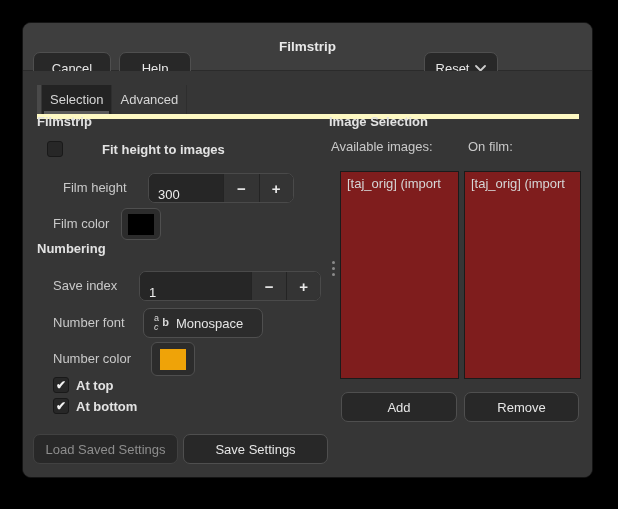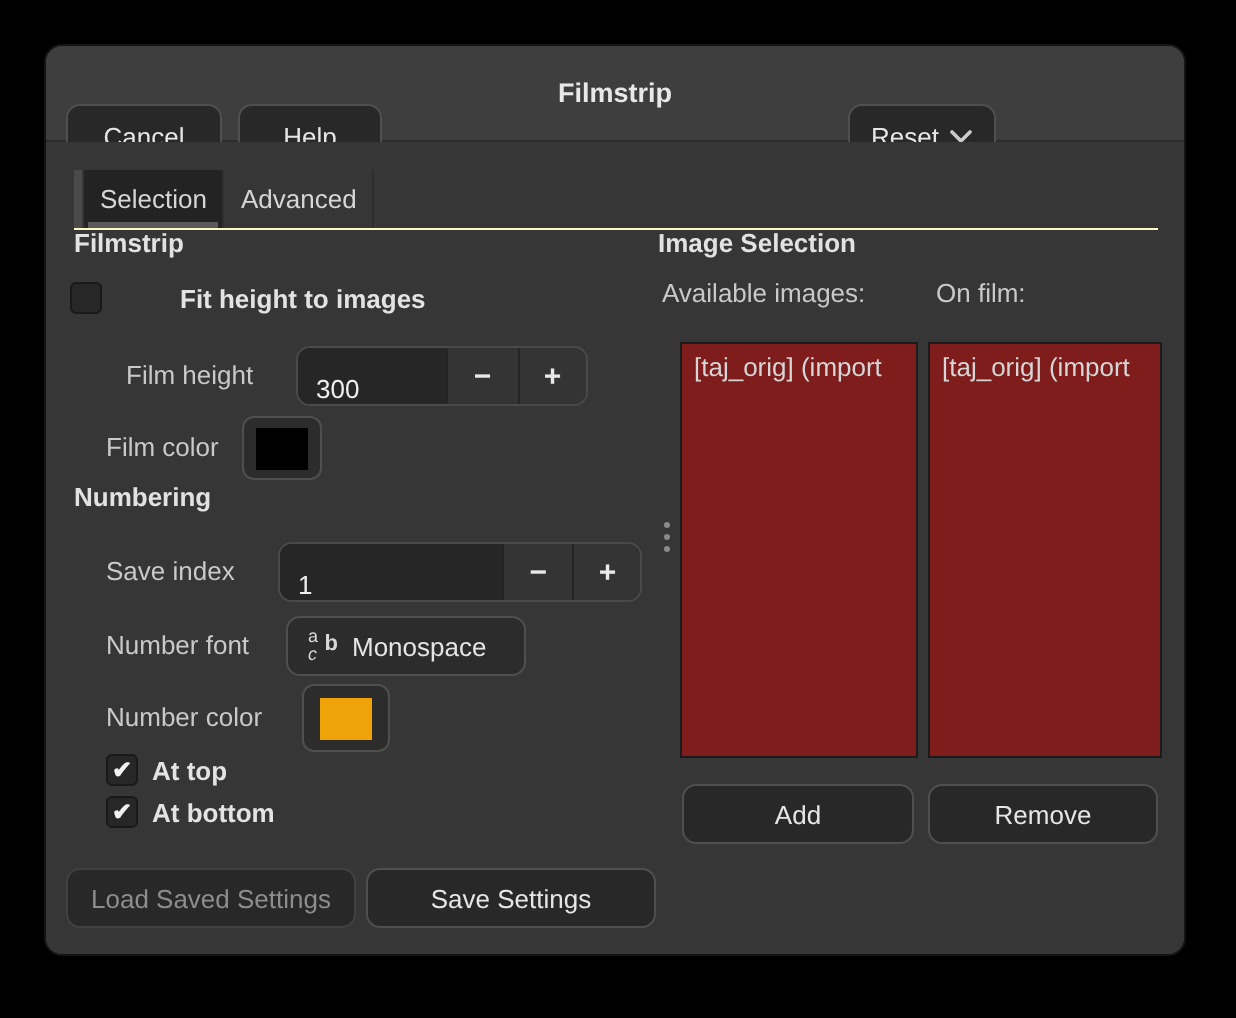--- a/index.html
+++ b/index.html
@@ -25,21 +25,21 @@
   .tbtn.ok{border:1px solid #b5b5b5;}
   .win-title{
     position:absolute;left:0;right:0;top:0;height:47px;display:flex;align-items:center;
     justify-content:center;color:#e8e8e8;font-size:13.5px;font-weight:bold;pointer-events:none;
   }
   
   .content{position:absolute;left:0;top:48px;right:0;bottom:0;background:#363636;border-radius:0 0 8px 8px;}
   
   .tabbar{
     position:absolute;left:14px;right:13px;top:14px;height:29px;
-    border-bottom:1px solid #fef9c3;display:flex;align-items:stretch;
+    border-bottom:5px solid #fef9c3;display:flex;align-items:stretch;
   }
   .tab-edge{width:4px;background:#4a4a4a;margin-right:1px;}
   .tab{
     padding:0 8px;display:flex;align-items:center;color:#d6d6d6;font-size:13px;
     border-right:1px solid #2e2e2e;cursor:pointer;position:relative;background:transparent;
   }
   .tab.active{background:#232323;}
   .tab.active::after{
     content:"";position:absolute;left:2px;right:2px;bottom:0;height:3px;background:#5a5a5a;
   }
@@ -131,21 +131,21 @@
       <div class="tab active">
         <span>Selection</span>
       </div>
       <div class="tab">
         <span>Advanced</span>
       </div>
     </div>
 
     <div class="heading" style="left:14px;top:43px;">Filmstrip</div>
 
-    <div class="cbrow" style="left:12px;top:70px;gap:39px;">
+    <div class="cbrow" style="left:24px;top:70px;gap:39px;">
       <span class="cb"></span>
       <span class="cblbl">Fit height to images</span>
     </div>
 
     <div class="lbl" style="left:40px;top:109px;">Film height</div>
     <div class="spin" style="left:125px;top:102px;width:146px;">
       <input style="width: 66px;" value="300">
       <span class="sbtn" style="width:35px;">−</span>
       <span class="sbtn" style="width:34px;">+</span>
     </div>

